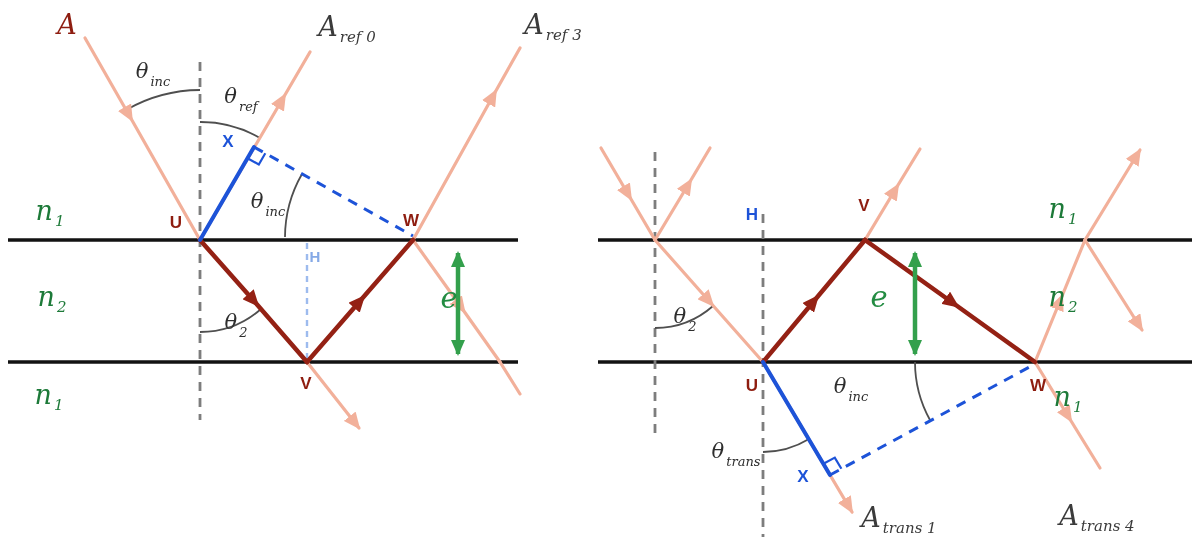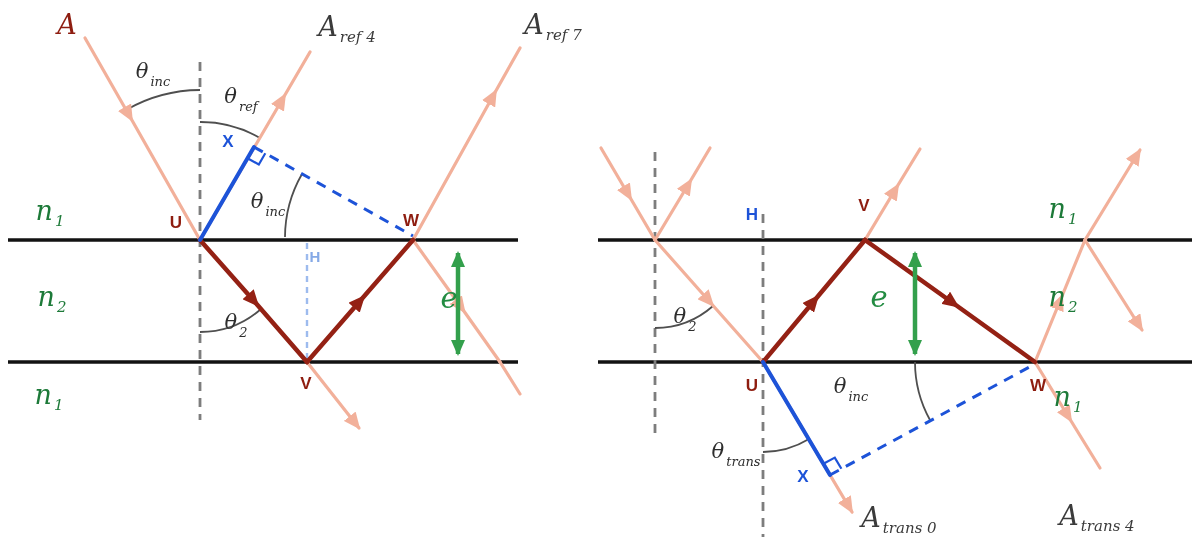--- a/index.html
+++ b/index.html
@@ -117,25 +117,25 @@
       <path class="ra" d="M823.4,463.8 L834.8,457.6 L841.4,468.8"></path>
       <line class="bluedash" x1="830" y1="475" x2="1035" y2="364"></line>
     </g>
   </svg>
 
   <div class="lbl math c-darkred" style="left:67px;top:24px">
     <span class="base">A</span>
   </div>
   <div class="lbl math c-dgray" style="left:347px;top:29px">
     <span class="base">A</span>
-    <span class="sub">ref 4</span>
+    <span class="sub">ref 0</span>
   </div>
   <div class="lbl math c-dgray" style="left:553px;top:27px">
     <span class="base">A</span>
-    <span class="sub">ref 7</span>
+    <span class="sub">ref 3</span>
   </div>
   <div class="lbl math sm c-gray" style="left:153px;top:74px">
     <span class="base">θ</span>
     <span class="sub">inc</span>
   </div>
   <div class="lbl math sm c-gray" style="left:241px;top:99px">
     <span class="base">θ</span>
     <span class="sub">ref</span>
   </div>
   <div class="pt c-blue" style="left:228px;top:142px">X</div>
@@ -194,20 +194,20 @@
     <span class="base">n</span>
     <span class="sub">1</span>
   </div>
   <div class="lbl math sm c-gray" style="left:736px;top:454px">
     <span class="base">θ</span>
     <span class="sub">trans</span>
   </div>
   <div class="pt c-blue" style="left:803px;top:477px">X</div>
   <div class="lbl math c-dgray" style="left:899px;top:520px">
     <span class="base">A</span>
-    <span class="sub">trans 0</span>
+    <span class="sub">trans 1</span>
   </div>
   <div class="lbl math c-dgray" style="left:1097px;top:518px">
     <span class="base">A</span>
     <span class="sub">trans 4</span>
   </div>
 
 </div>
 
 </body></html>

